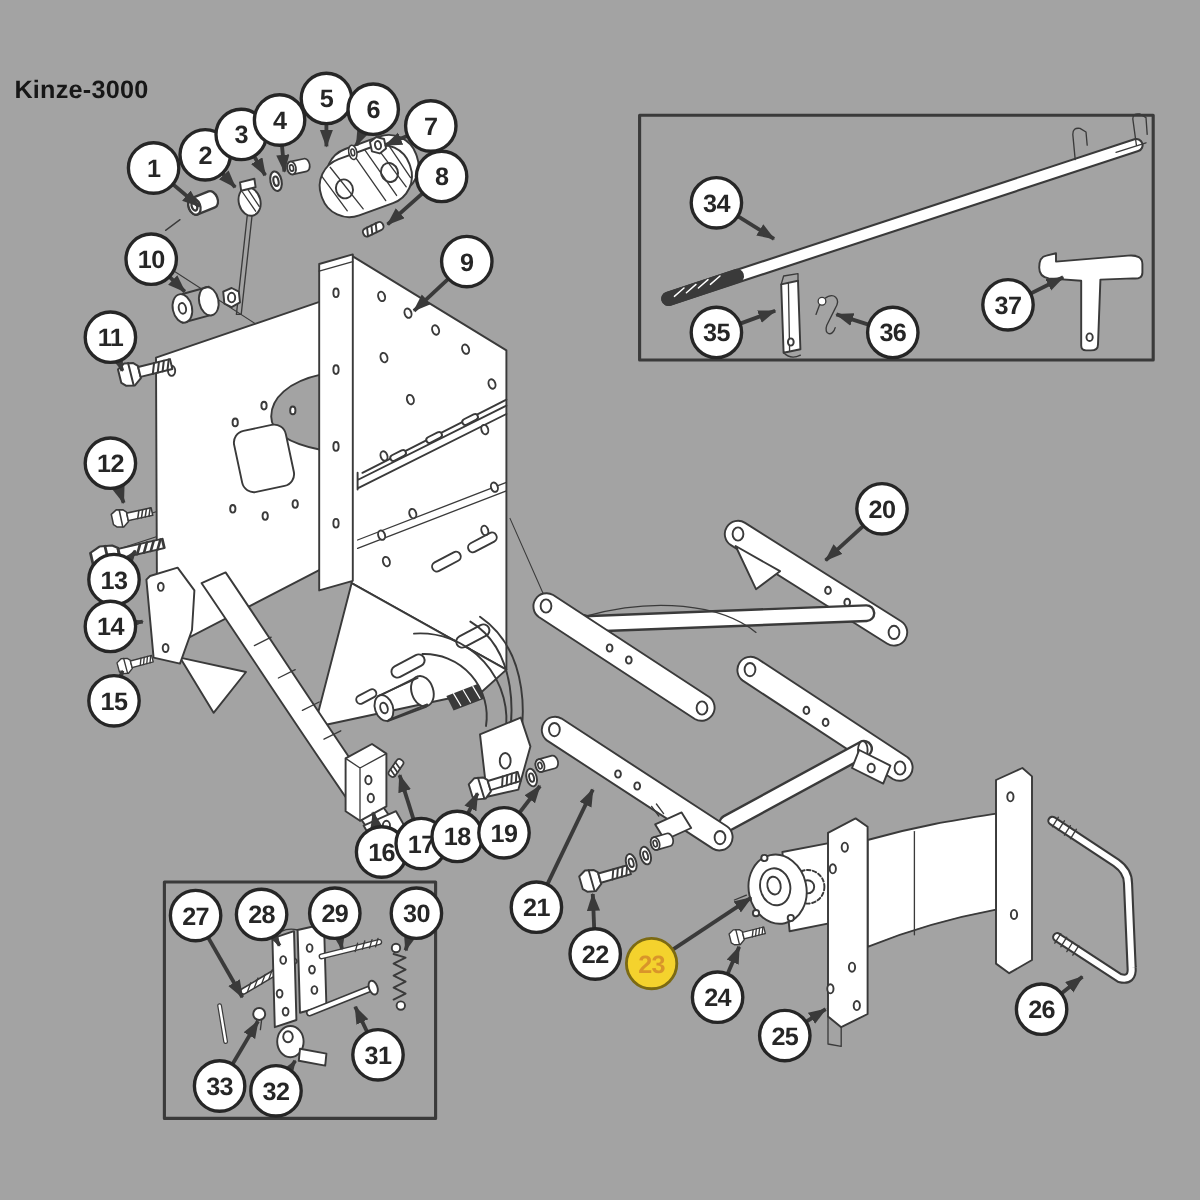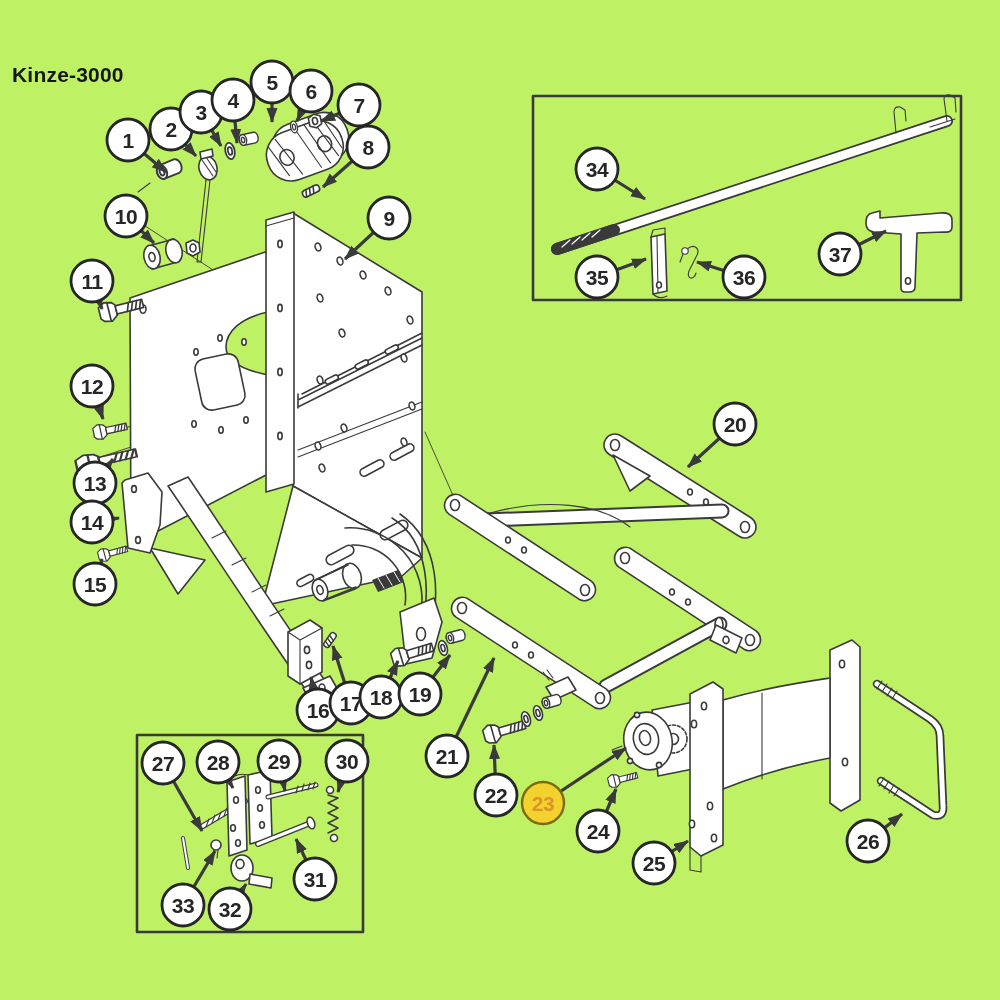--- a/index.html
+++ b/index.html
@@ -1,16 +1,16 @@
 <!DOCTYPE html>
 <html><head>
 <meta charset="utf-8">
 <style>
   html,body{margin:0;padding:0;background:#ffffff;}
-  .stage{position:relative;width:1000px;height:1000px;background:#bef264;overflow:hidden;
+  .stage{position:relative;width:1000px;height:1000px;background:#a3a3a3;overflow:hidden;
          font-family:"Liberation Sans",sans-serif;}
   svg{display:block;}
   .title-text{font:bold 21px "Liberation Sans",sans-serif;fill:#171717;letter-spacing:.2px;}
   .callout-num{font:bold 21px "Liberation Sans",sans-serif;letter-spacing:-0.5px;
                text-anchor:middle;stroke:none;}
   .thin{stroke-width:0.9;}
   .hair{stroke-width:1.1;}
 </style>
 </head>
 <body>

